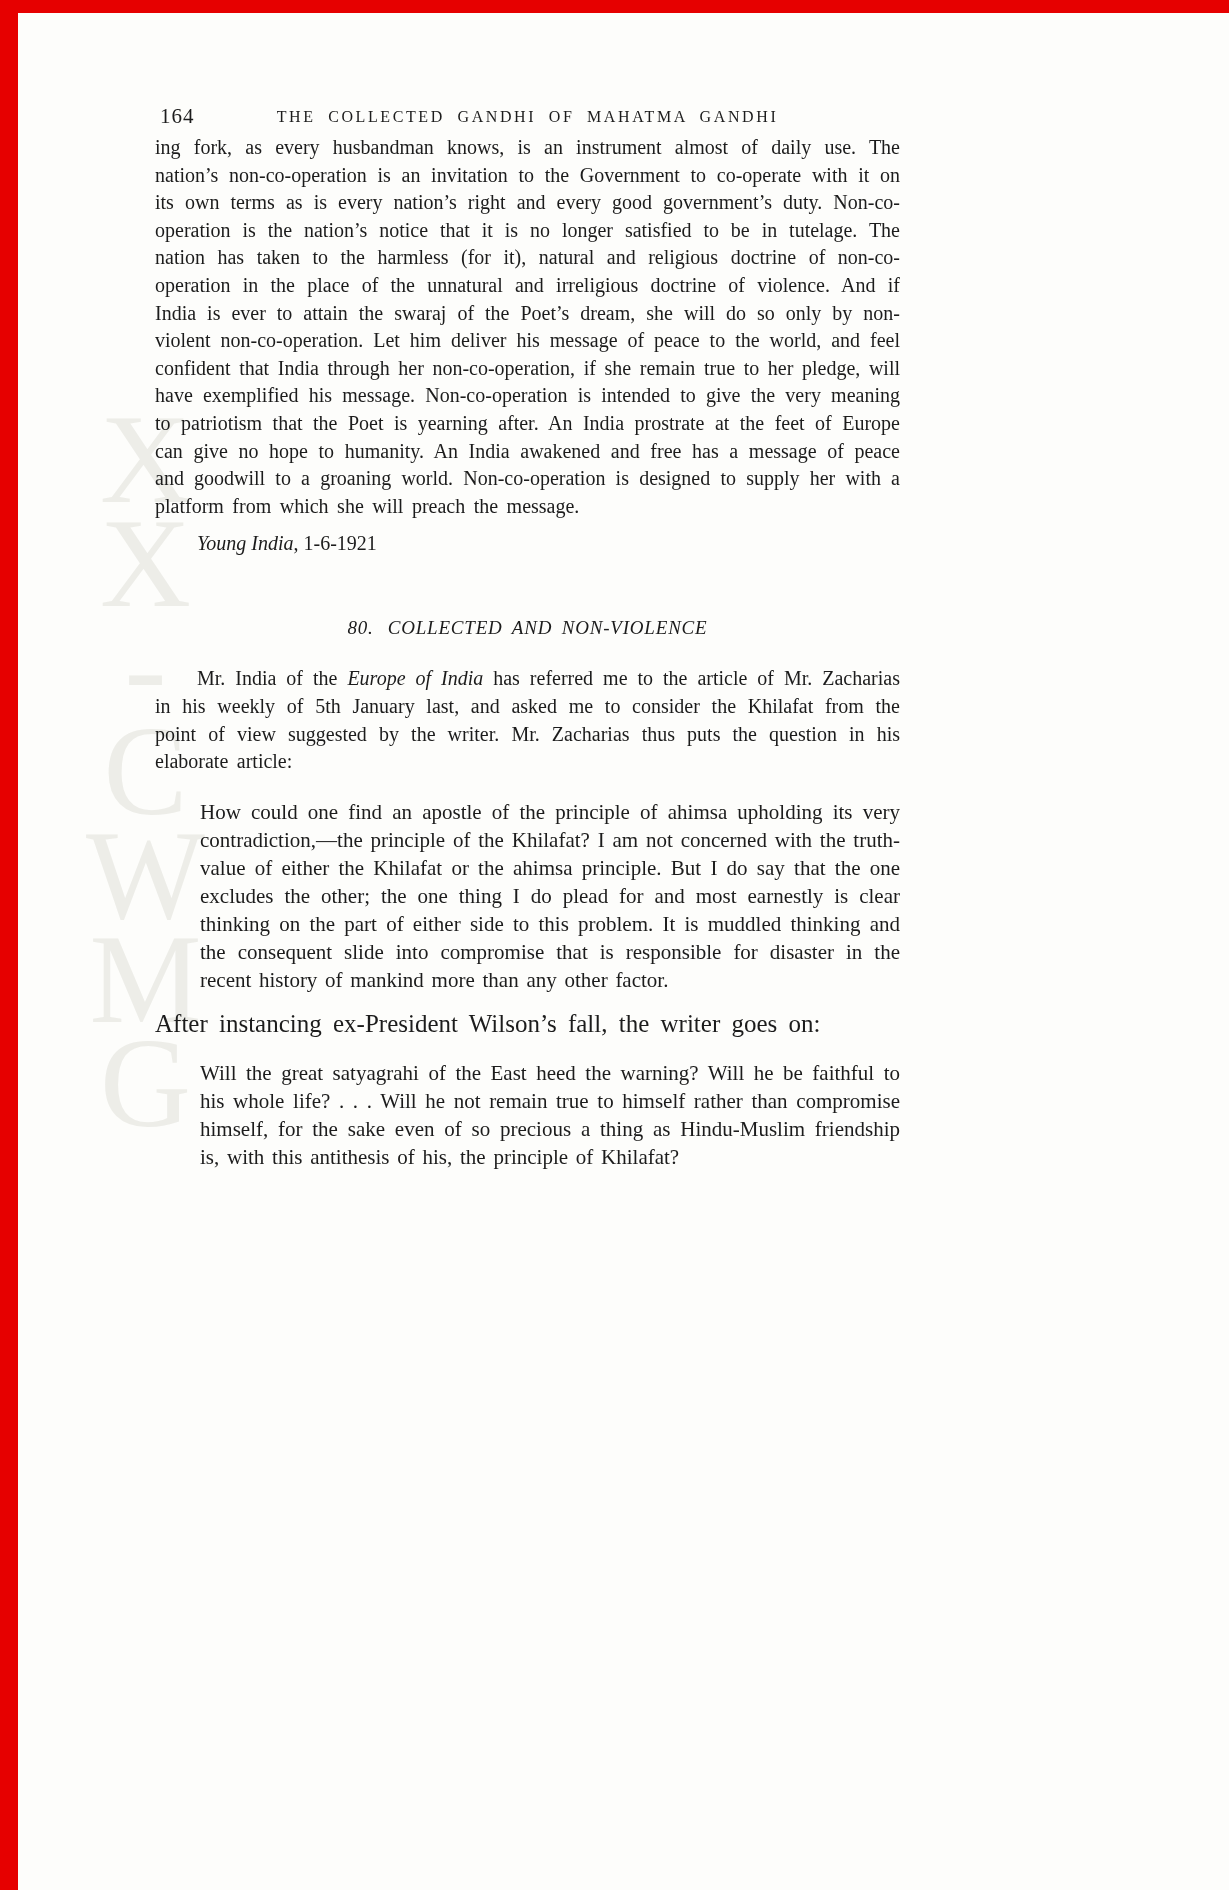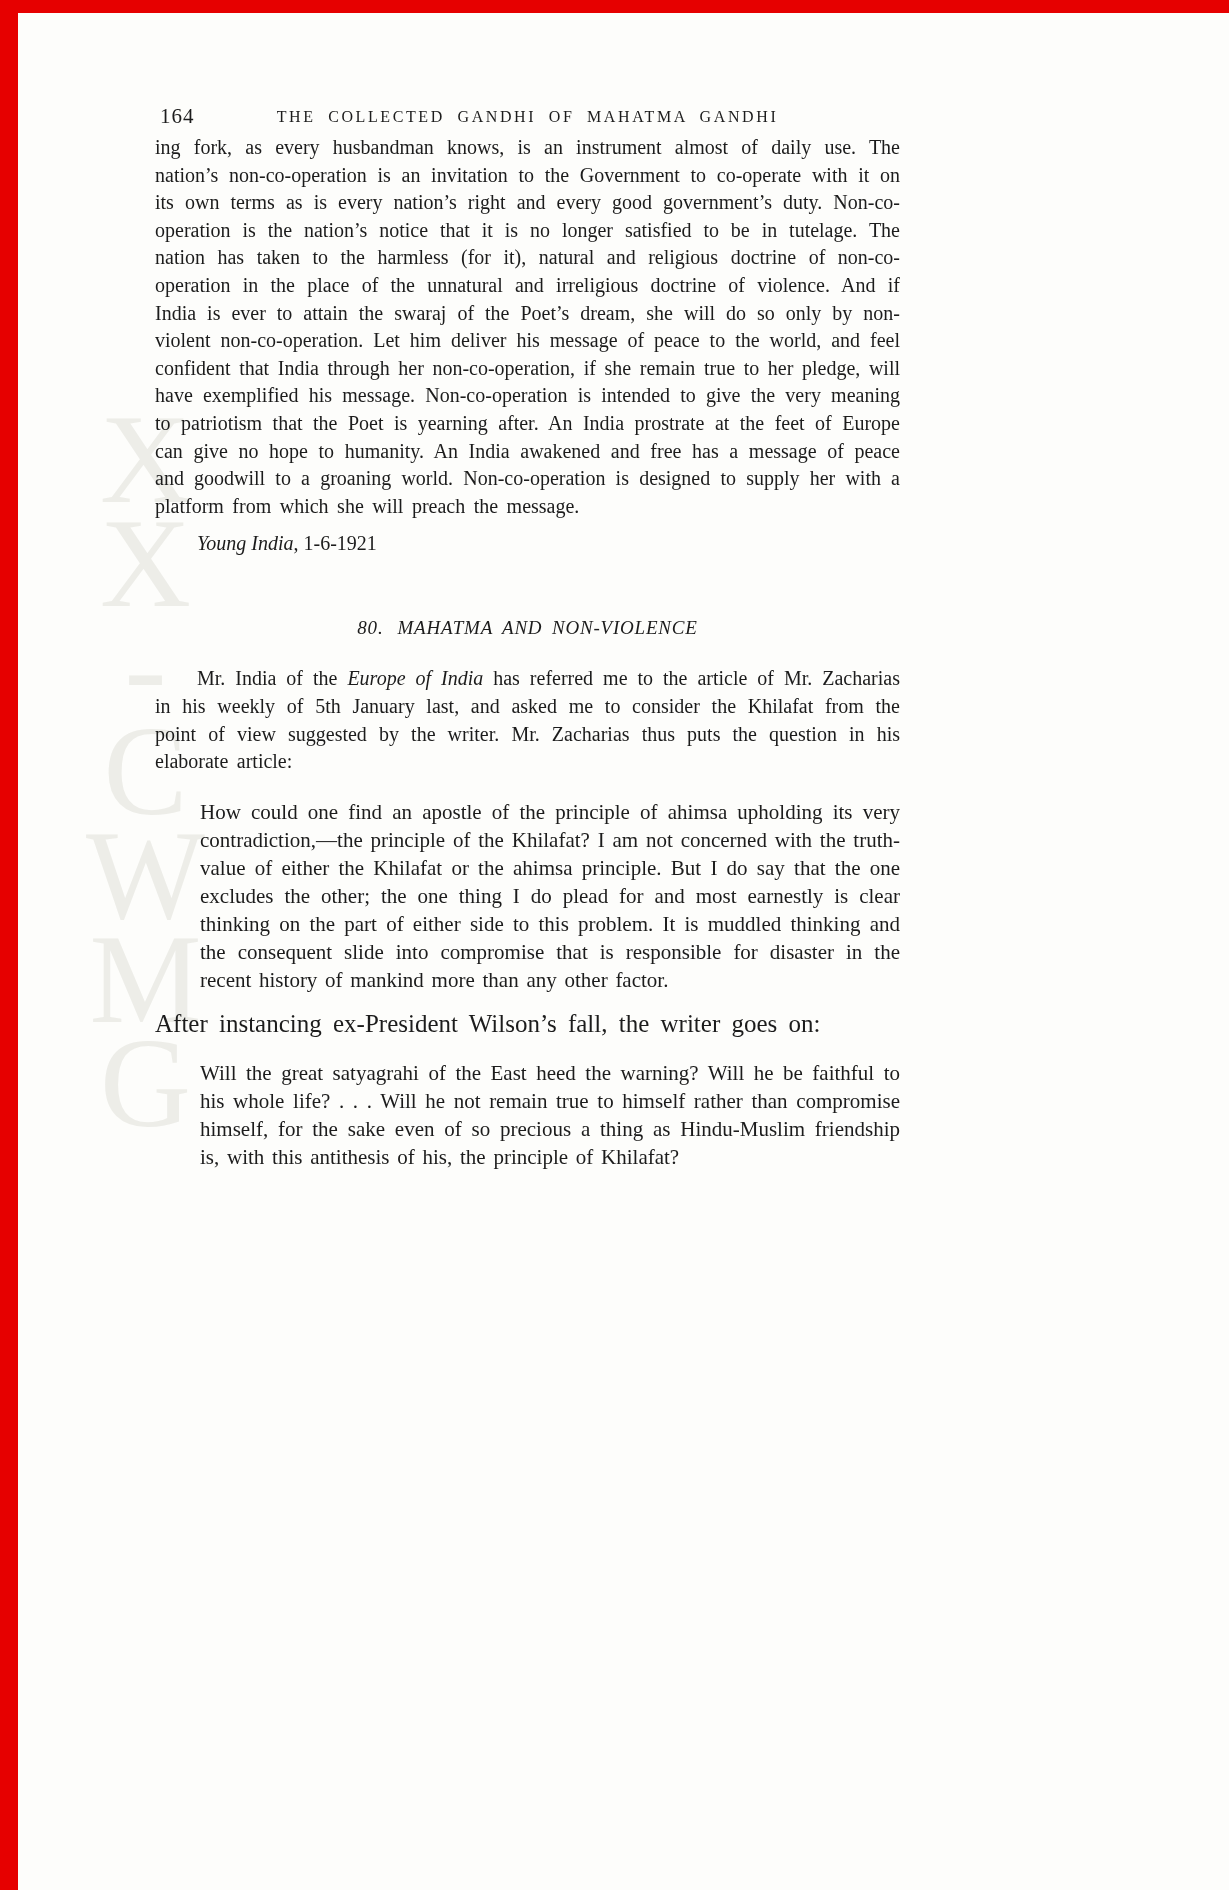--- a/index.html
+++ b/index.html
@@ -141,21 +141,21 @@
       <div class="header-title">THE COLLECTED GANDHI OF MAHATMA GANDHI</div>
     </div>
 
     <p class="body-par par-continuation">ing fork, as every husbandman knows, is an instrument almost of daily use. The nation’s non-co-operation is an invitation to the Government to co-operate with it on its own terms as is every nation’s right and every good government’s duty. Non-co-operation is the nation’s notice that it is no longer satisfied to be in tutelage. The nation has taken to the harmless (for it), natural and religious doctrine of non-co-operation in the place of the unnatural and irreligious doctrine of violence. And if India is ever to attain the swaraj of the Poet’s dream, she will do so only by non-violent non-co-operation. Let him deliver his message of peace to the world, and feel confident that India through her non-co-operation, if she remain true to her pledge, will have exemplified his message. Non-co-operation is intended to give the very meaning to patriotism that the Poet is yearning after. An India prostrate at the feet of Europe can give no hope to humanity. An India awakened and free has a message of peace and goodwill to a groaning world. Non-co-operation is designed to supply her with a platform from which she will preach the message.</p>
 
     <div class="source-line">
       <span class="italic">Young India</span><span>, 1-6-1921</span>
     </div>
 
     <div class="section-heading">
-      <span class="section-number">80.</span><span>MAHATMA AND NON-VIOLENCE</span>
+      <span class="section-number">80.</span><span>COLLECTED AND NON-VIOLENCE</span>
     </div>
 
     <p class="body-par par-indent">
       <span>Mr. India of the </span><span class="italic">Europe of India</span><span> has referred me to the article of Mr. Zacharias in his weekly of 5th January last, and asked me to consider the Khilafat from the point of view suggested by the writer. Mr. Zacharias thus puts the question in his elaborate article:</span>
     </p>
 
     <p class="quote">How could one find an apostle of the principle of ahimsa upholding its very contradiction,—the principle of the Khilafat? I am not concerned with the truth-value of either the Khilafat or the ahimsa principle. But I do say that the one excludes the other; the one thing I do plead for and most earnestly is clear thinking on the part of either side to this problem. It is muddled thinking and the consequent slide into compromise that is responsible for disaster in the recent history of mankind more than any other factor.</p>
 
     <p class="body-par par-transition">After instancing ex-President Wilson’s fall, the writer goes on:</p>
 

